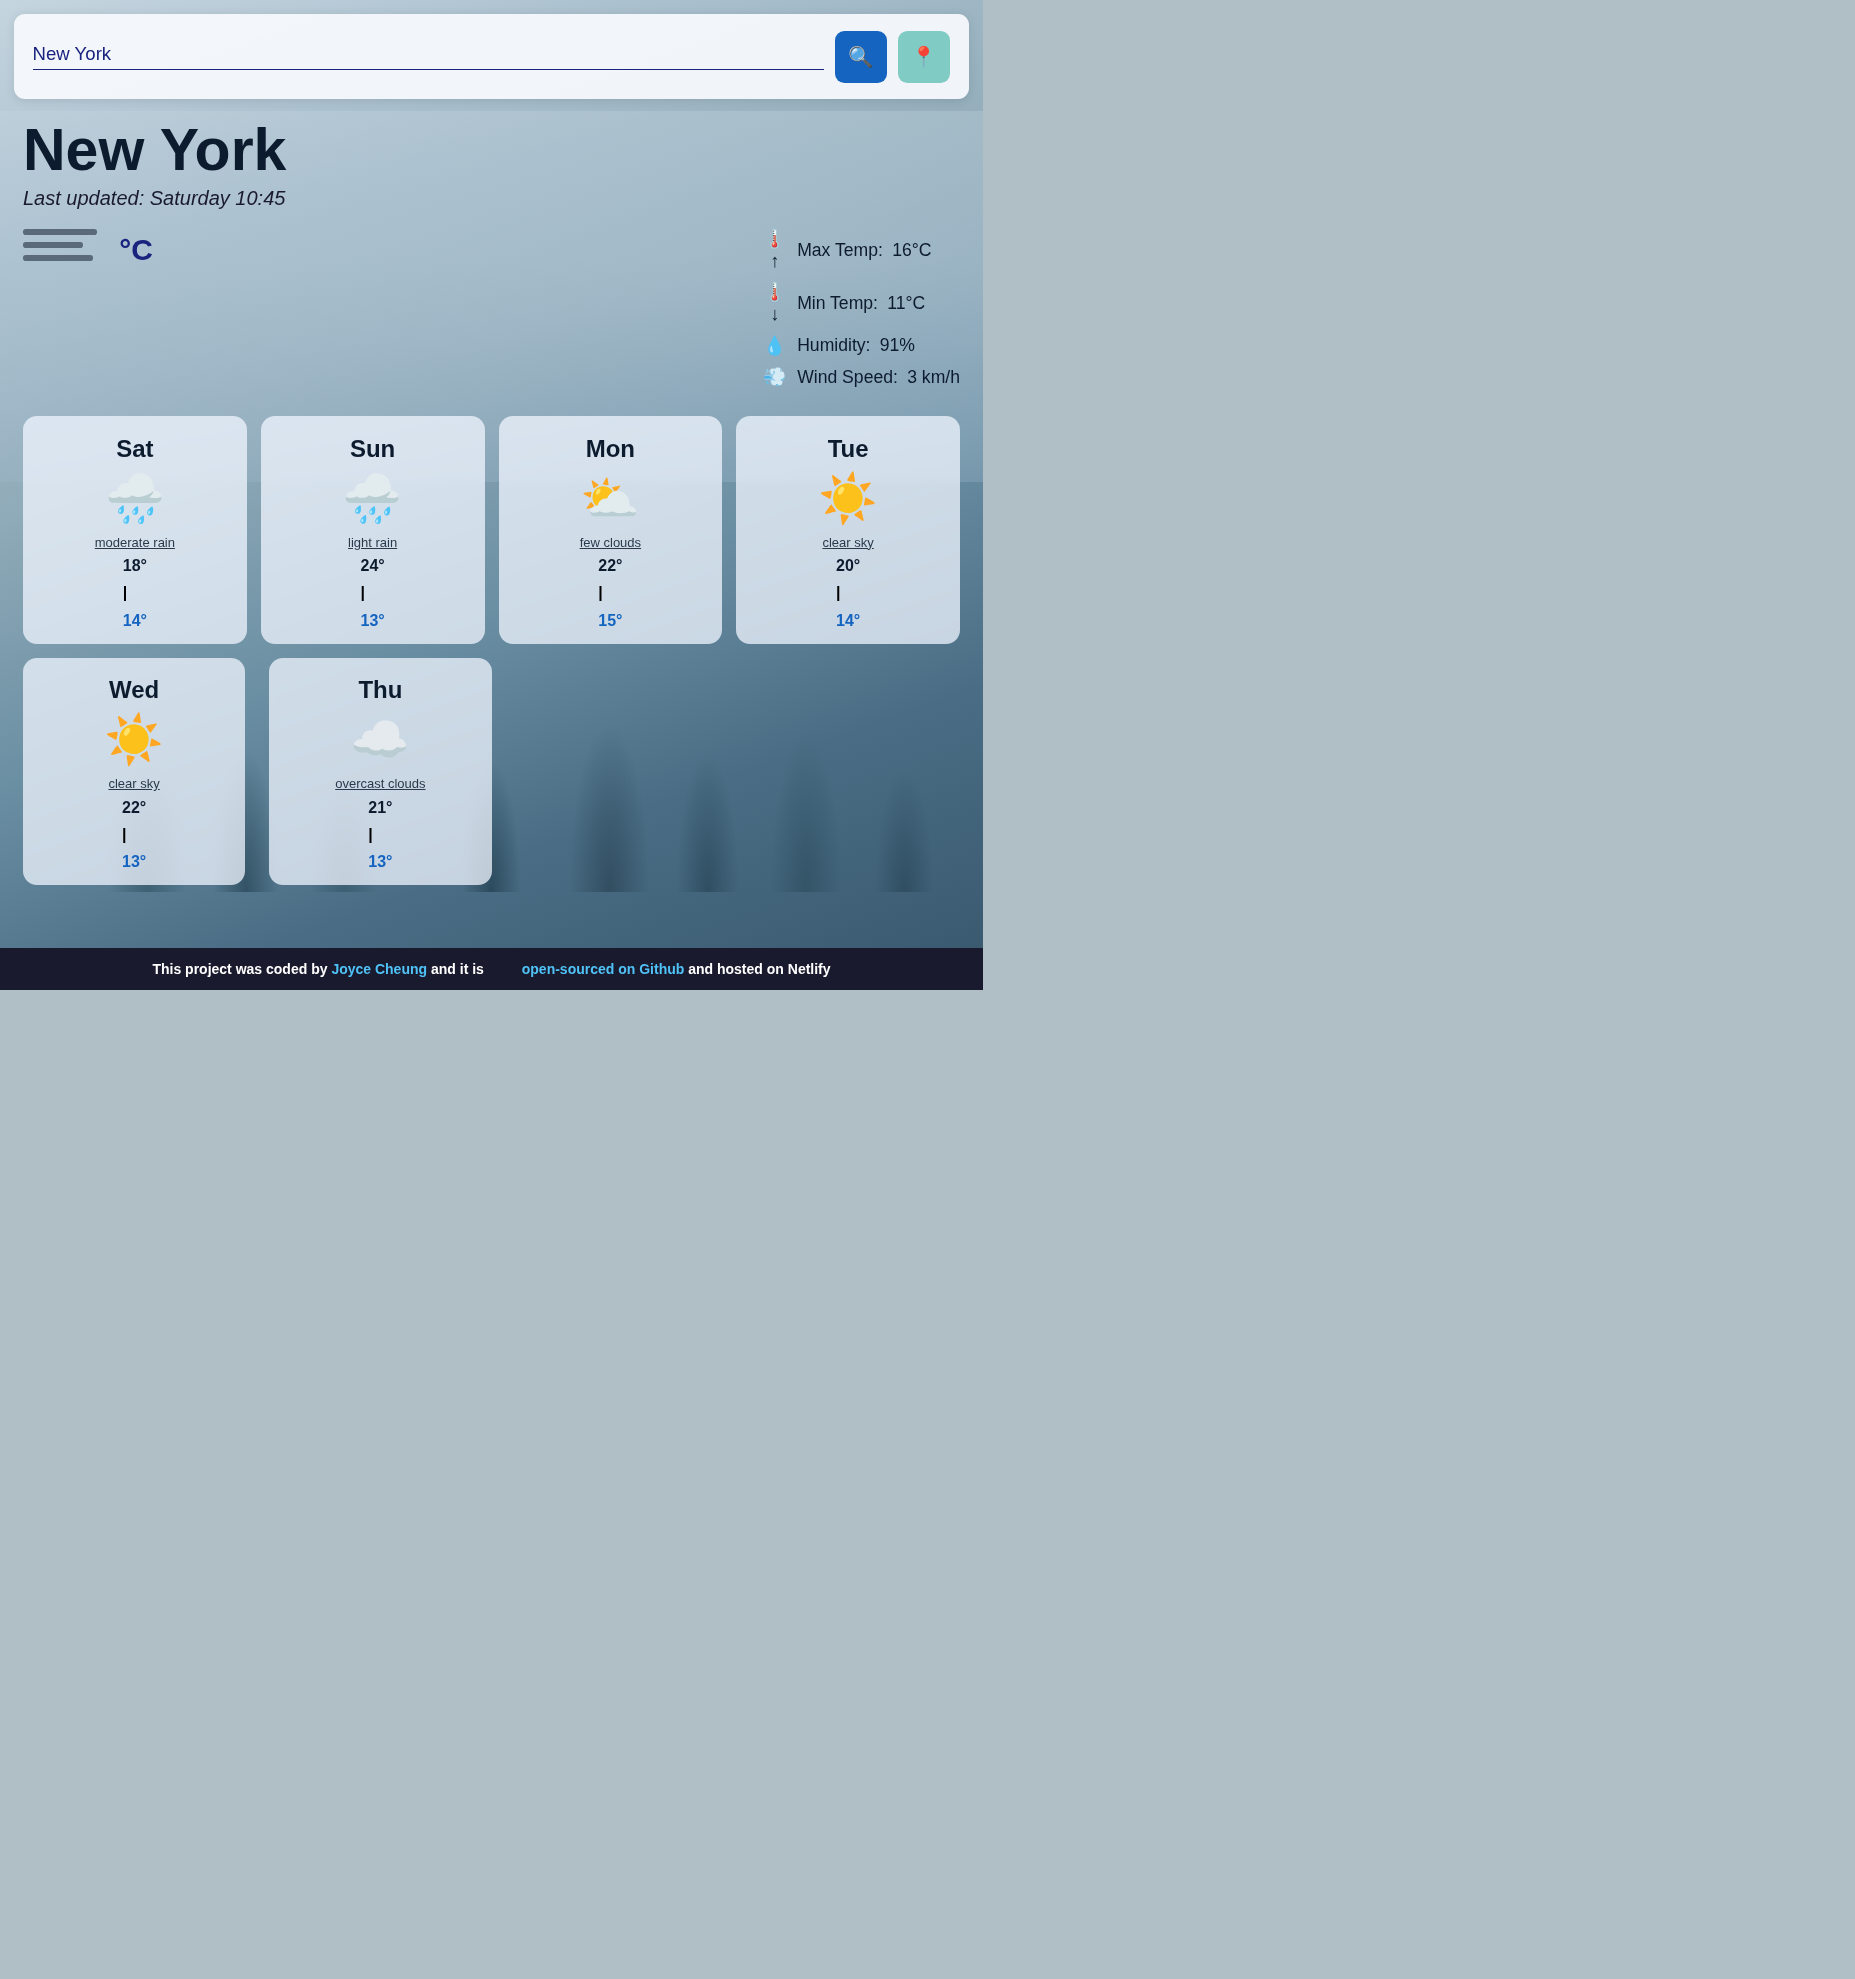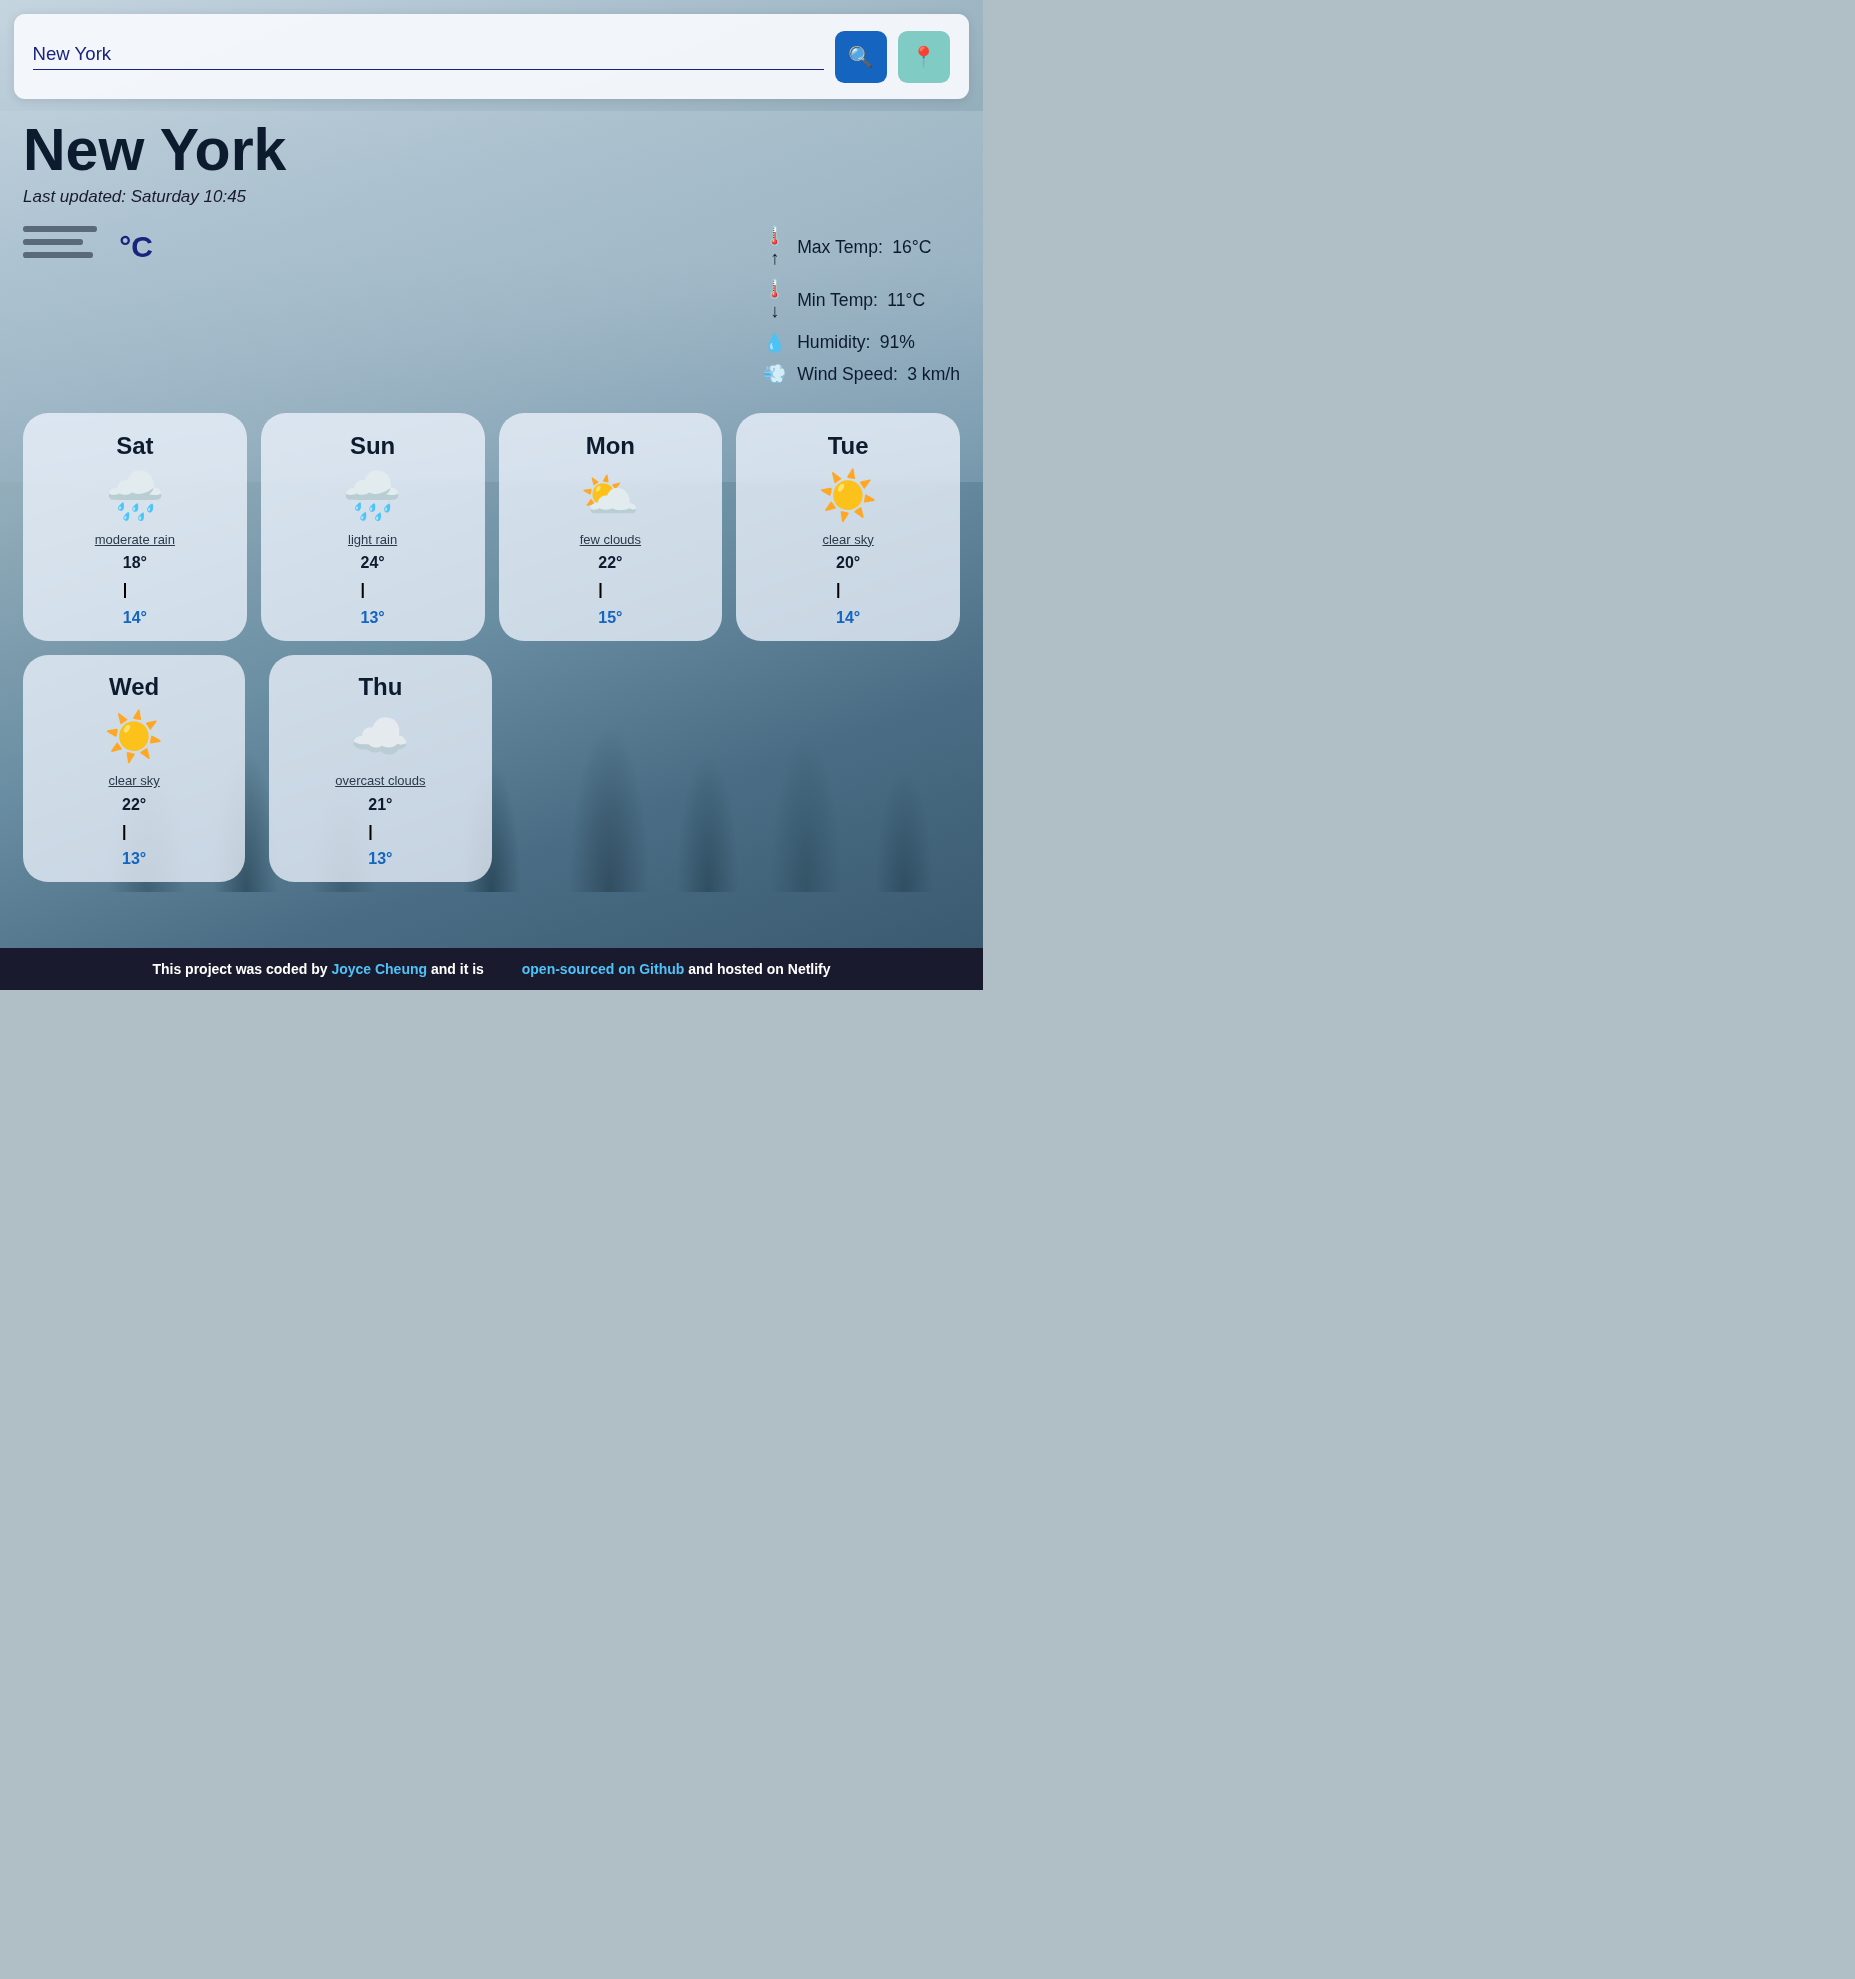--- a/index.html
+++ b/index.html
@@ -124,21 +124,21 @@
 
     .city-name {
       font-size: 59px;
       font-weight: 900;
       color: #0d1b2e;
       line-height: 1.1;
       margin-bottom: 4.6px;
     }
 
     .last-updated {
-      font-size: 17px;
+      font-size: 20px;
       color: #1a1a2e;
       font-style: italic;
       margin-bottom: 3.7px;
     }
 
     .condition-text {
       font-size: 18.6px;
       color: #1a1a2e;
       font-style: italic;
       margin-bottom: 18.6px;
@@ -231,21 +231,21 @@
 
     .forecast-grid-bottom {
       display: grid;
       grid-template-columns: repeat(2, 1fr);
       gap: 24px;
       max-width: 50%;
     }
 
     .forecast-card {
       background: rgba(240, 245, 255, 0.75);
-      border-radius: 25px;
+      border-radius: 14px;
       padding: 18.6px 14px 14px;
       display: flex;
       flex-direction: column;
       align-items: center;
       gap: 7.4px;
       backdrop-filter: blur(3.7px);
     }
 
     .forecast-day {
       font-size: 24px;

